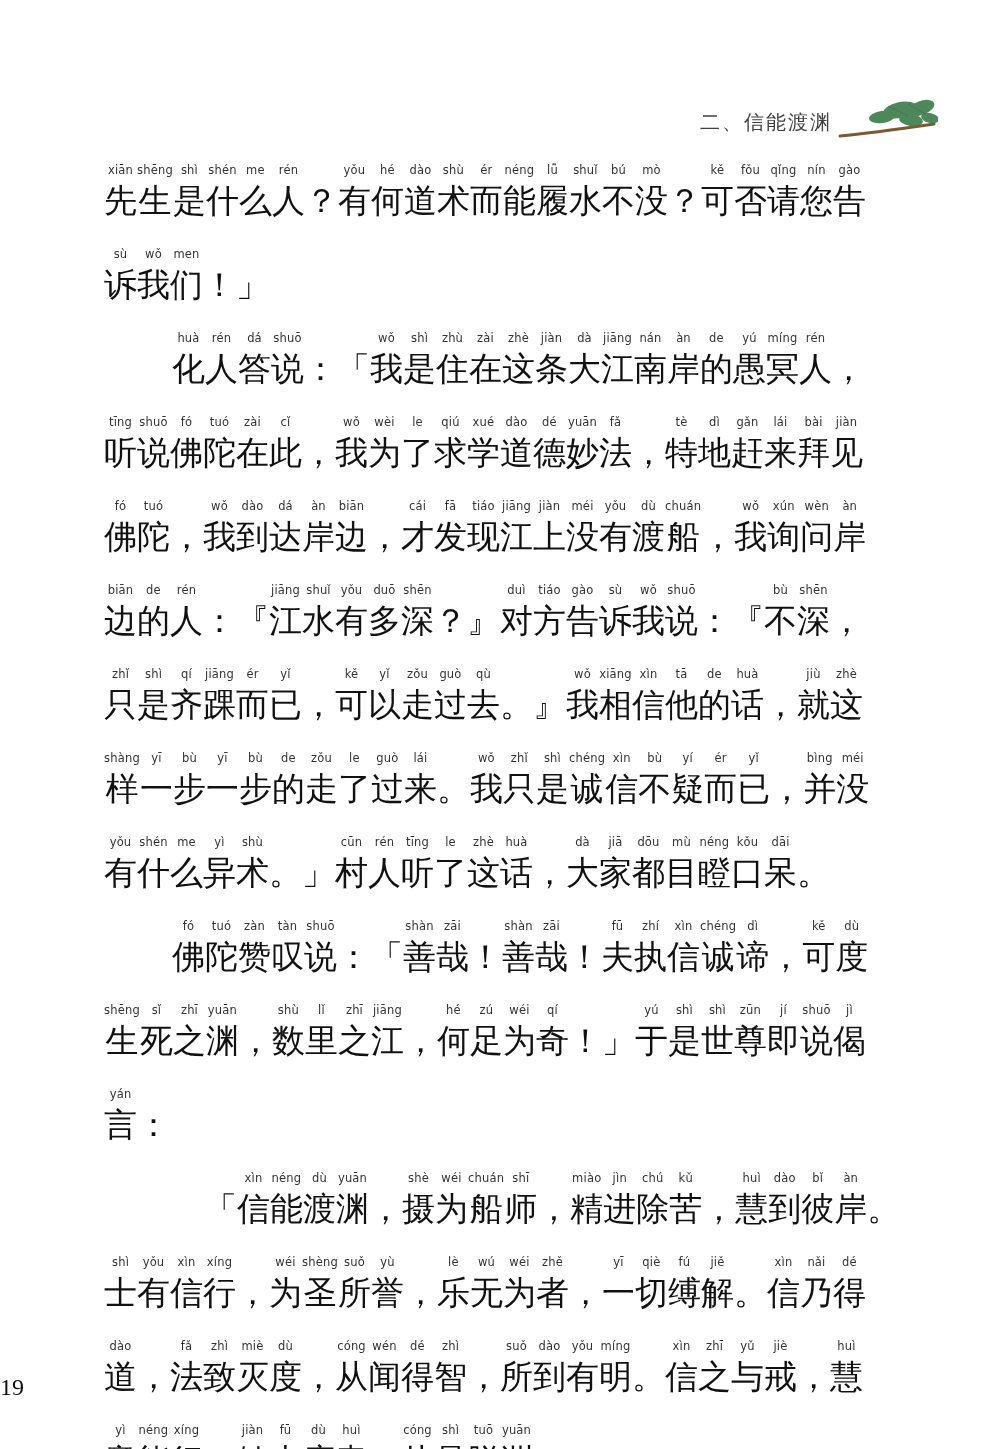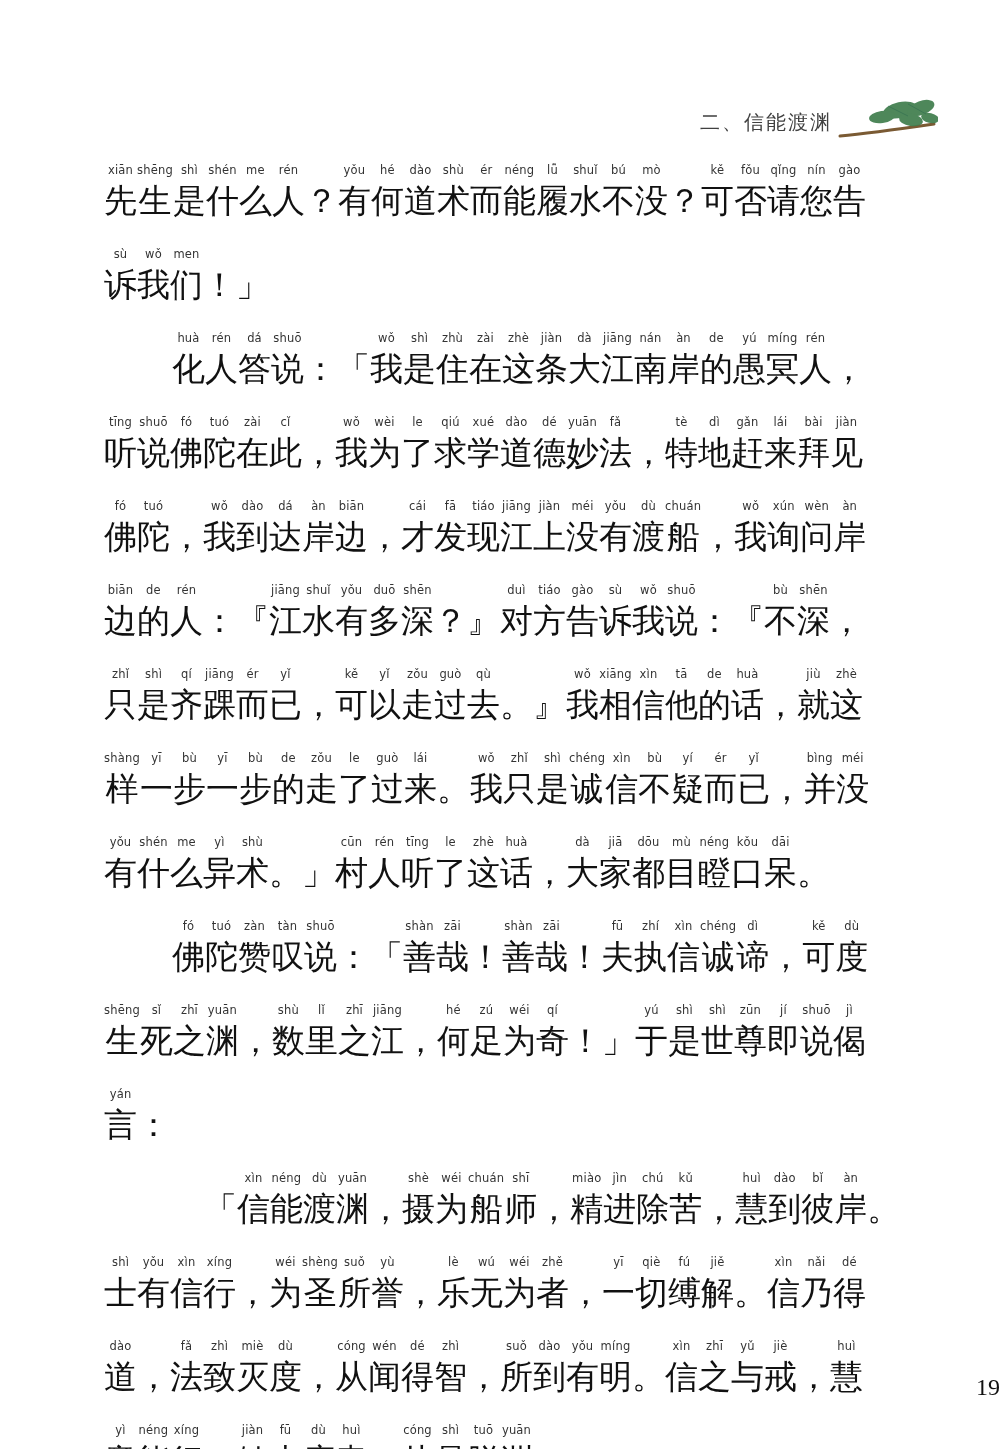--- a/index.html
+++ b/index.html
@@ -88,21 +88,21 @@
   }
   
   .ruby.punc .pinyin { visibility: hidden; }
 
   
   .page-number {
     position: absolute;
     bottom: 48px;
     left: 0;
     width: 1000px;
-    text-align: right;
+    text-align: left;
     font-family: "Liberation Serif", serif;
     font-size: 24px;
     color: #111;
   }
 </style>
 </head>
 <body>
 
 <div class="page">
 

